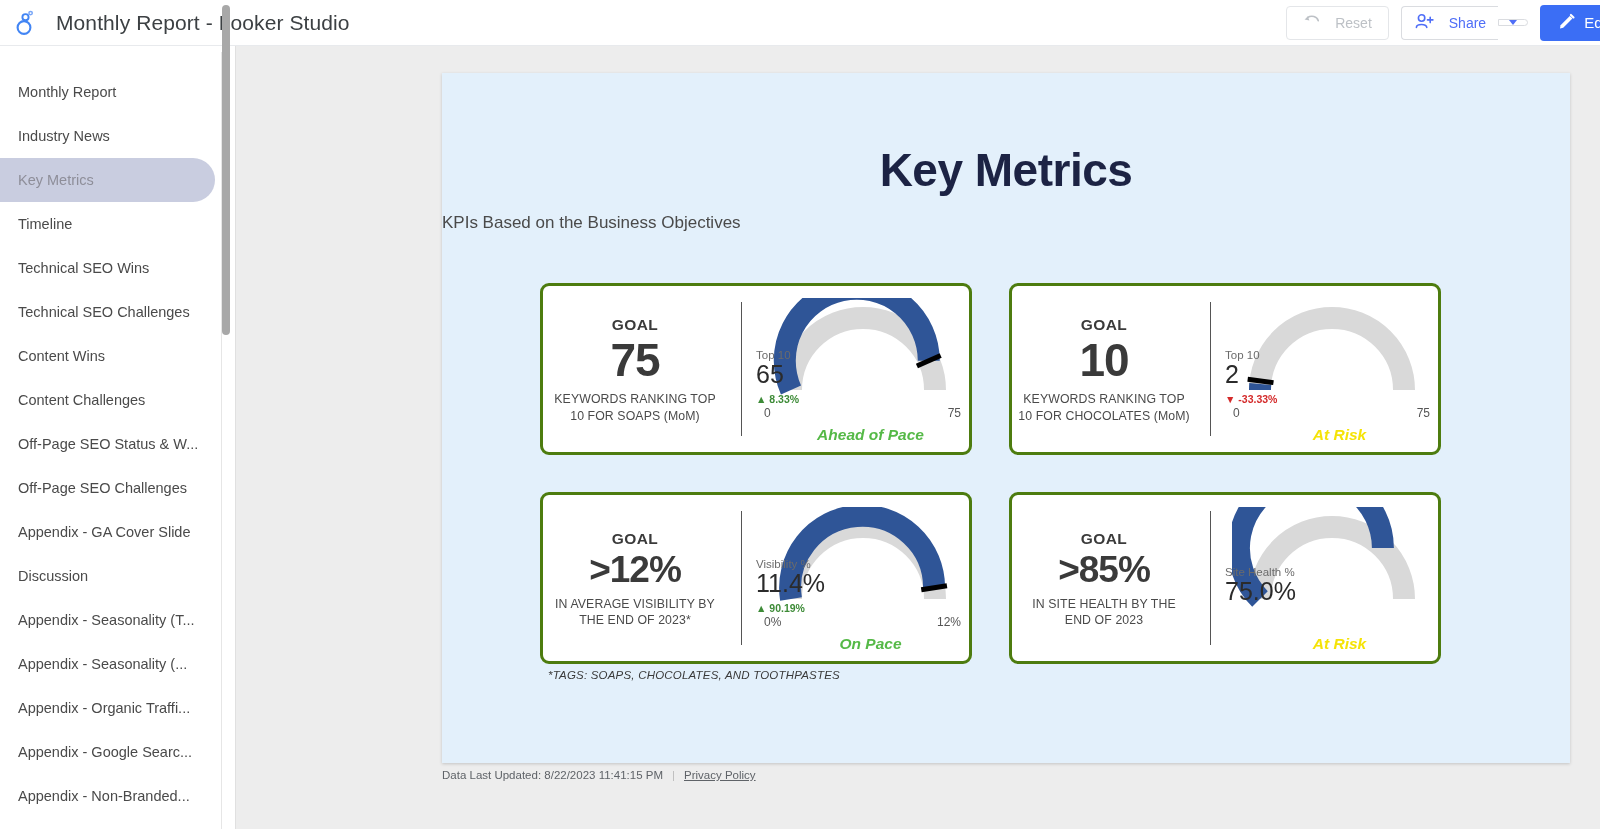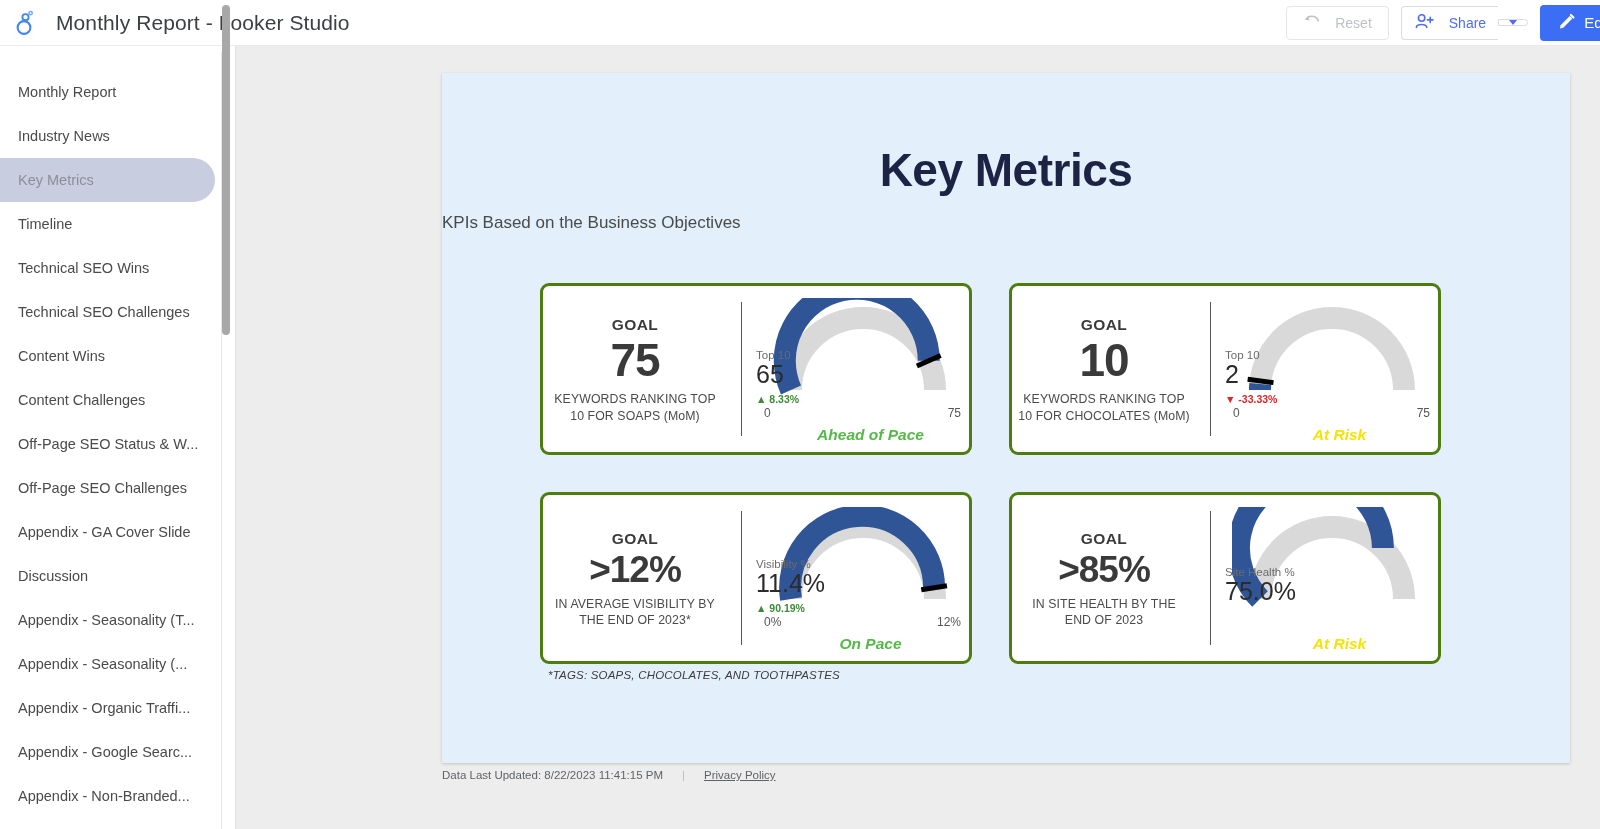--- a/index.html
+++ b/index.html
@@ -145,21 +145,21 @@
   .status-yellow { color: #f5e306; }
   .footnote {
     position: absolute; left: 106px; top: 596px; font-size: 11.5px;
     font-style: italic; color: #3a3a3a; letter-spacing: .2px;
   }
 
   
   .statusbar {
     position: absolute; left: 206px; top: 723px; width: 1128px;
     font-size: 11.5px; color: #5f6368; display: flex;
-    align-items: center; gap: 19px;
+    align-items: center; gap: 9px;
   }
   .statusbar .sep { color: #bdbdbd; }
   .privacy-link { color: #5f6368; text-decoration: underline; cursor: pointer; }
 </style>
 </head>
 <body>
 
 <div class="topbar">
   <div class="logo">
     <svg width="24" height="26" viewBox="0 0 24 26">

